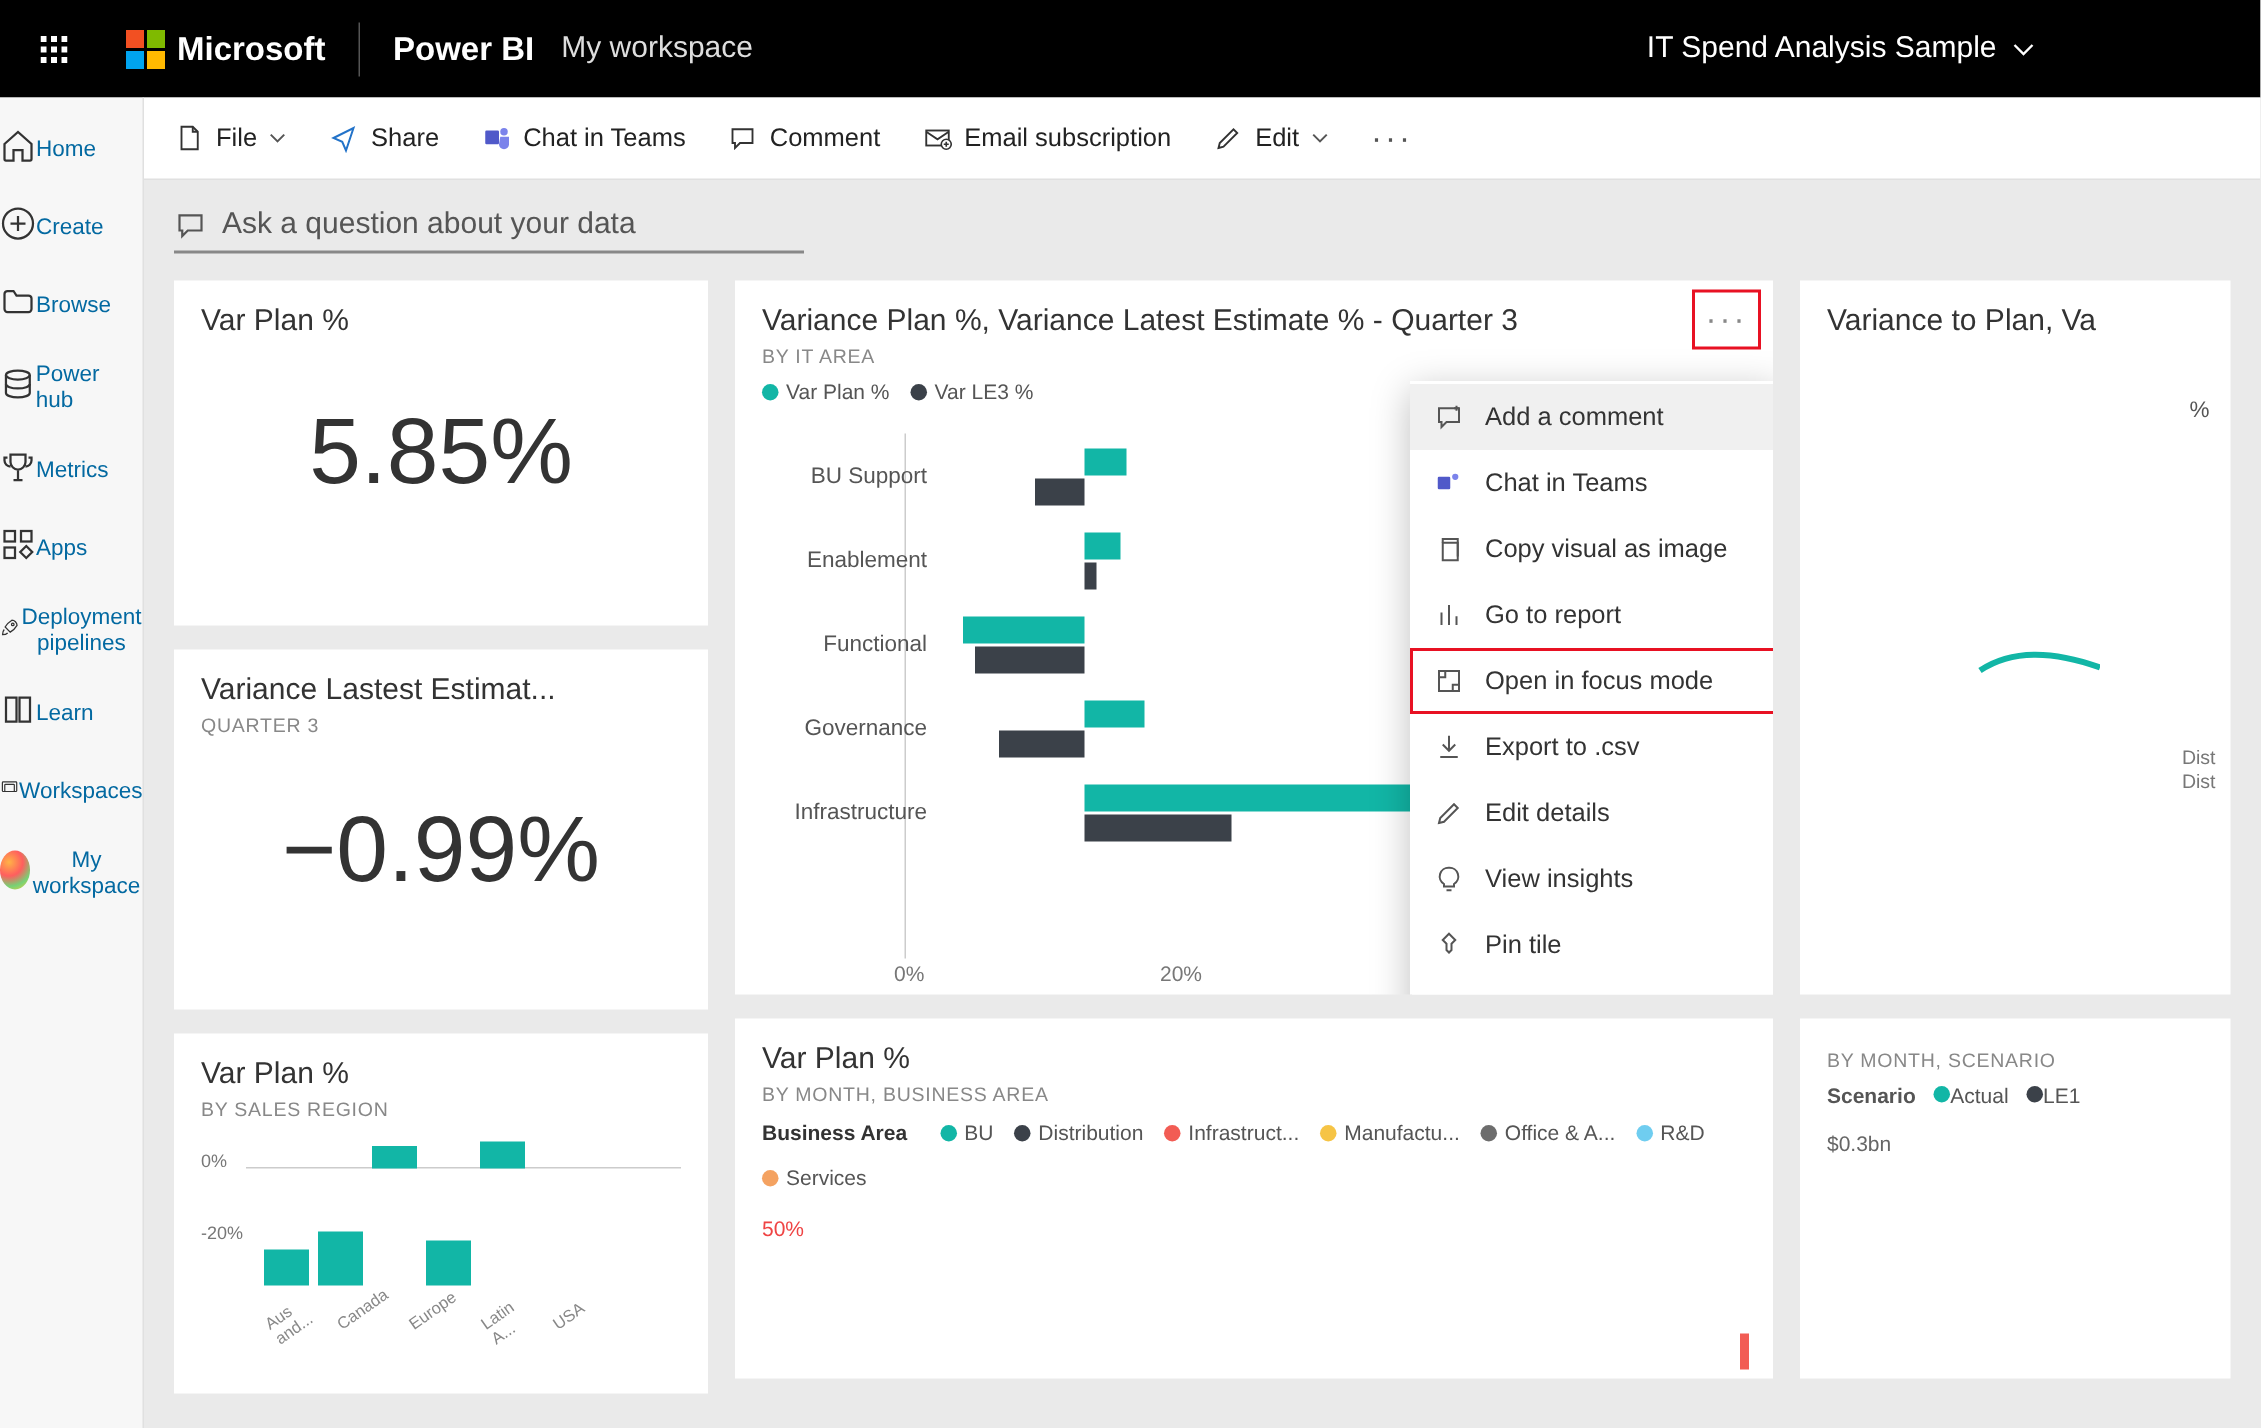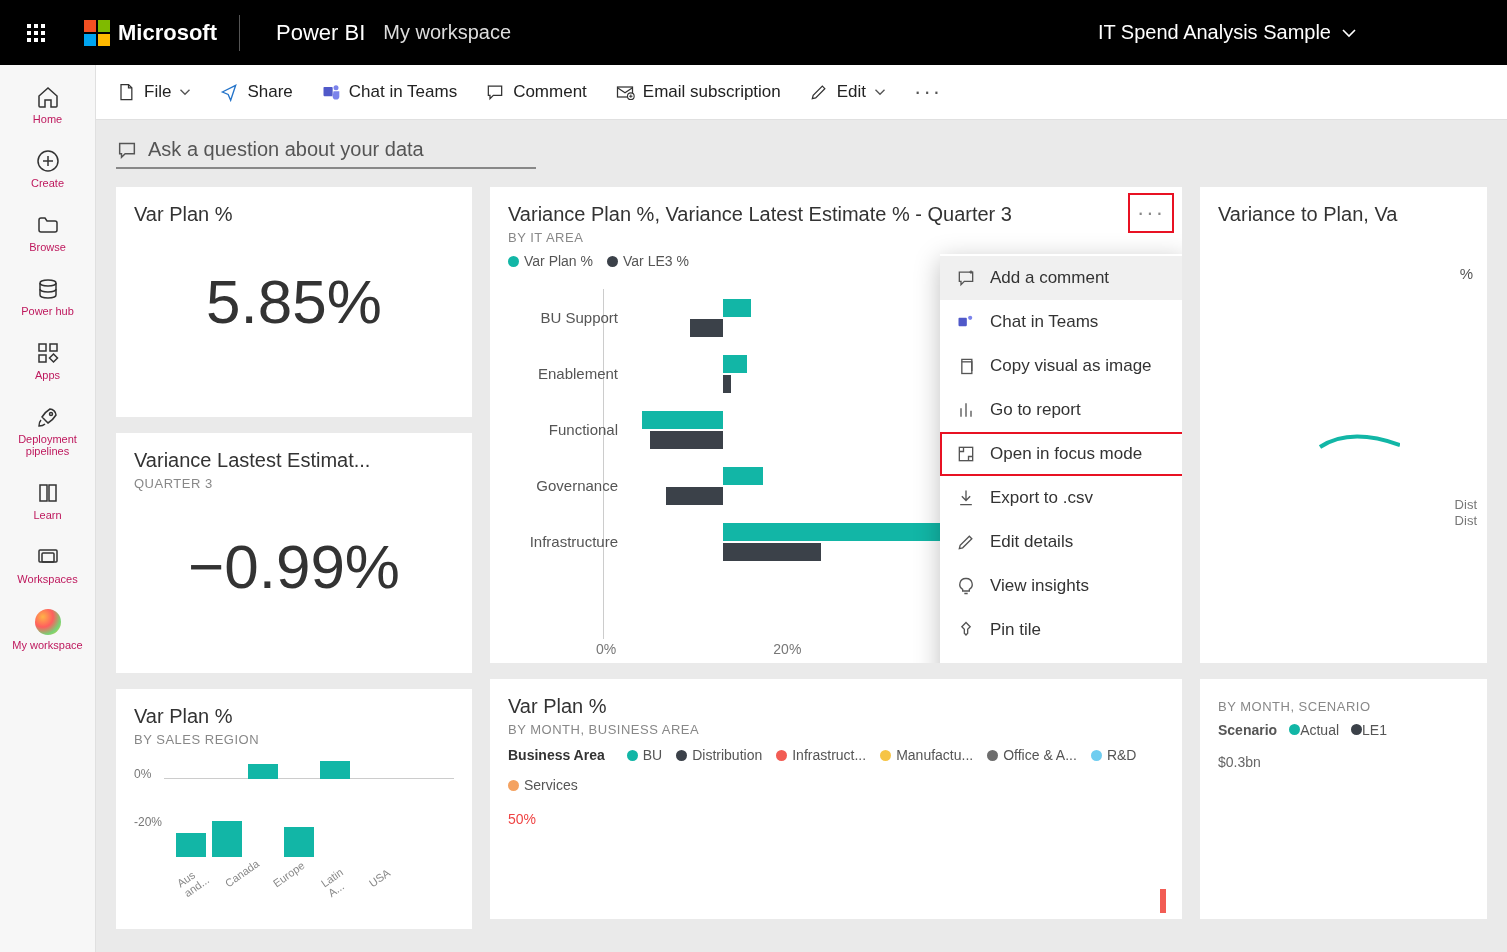--- a/index.html
+++ b/index.html
@@ -4,28 +4,28 @@
 <style>
 * { box-sizing: border-box; margin: 0; padding: 0; }
 body { font-family: "Segoe UI", -apple-system, sans-serif; background: #eaeaea; overflow: hidden; width: 1507px; height: 952px; }
 .topbar { height: 65px; background: #000; color: #fff; display: flex; align-items: center; padding: 0 10px; }
 .waffle { width: 36px; height: 36px; display: flex; align-items: center; justify-content: center; margin-right: 30px; margin-left: 8px;}
 .waffle svg { width: 18px; height: 18px; fill: #fff; }
 .ms-logo { display: flex; align-items: center; gap: 8px; font-size: 22px; font-weight: 600; padding-right: 22px; border-right: 1px solid #555; height: 36px;}
 .ms-logo-sq { width: 26px; height: 26px; display: grid; grid-template-columns: 1fr 1fr; grid-template-rows: 1fr 1fr; gap: 2px;}
 .ms-logo-sq div:nth-child(1){background:#f25022;} .ms-logo-sq div:nth-child(2){background:#7fba00;}
 .ms-logo-sq div:nth-child(3){background:#00a4ef;} .ms-logo-sq div:nth-child(4){background:#ffb900;}
-.product { font-size: 22px; font-weight: 400; margin-left: 36px; }
+.product { font-size: 22px; font-weight: 700; margin-left: 22px; }
 .workspace-top { font-size: 20px; margin-left: 18px; color: #ddd; }
 .spacer { flex: 1; }
 .report-name { font-size: 20px; display:flex; align-items:center; gap:10px; margin-right: 140px;}
 .report-name svg { width:16px; height:16px; fill:#fff;}
 .shell { display: flex; height: calc(952px - 65px); }
 .leftnav { width: 96px; background: #f7f7f7; border-right: 1px solid #e0e0e0; display: flex; flex-direction: column; align-items: center; padding-top: 12px; gap: 4px;}
-.nav-item { width: 100%; display:flex; flex-direction:column; align-items:center; font-size: 11px; color:#be185d; padding: 8px 0 12px; cursor:pointer;}
+.nav-item { width: 100%; display:flex; align-items:center; font-size: 15px; color:#0369a1; padding: 8px 0 12px; cursor:pointer;}
 .nav-item svg { width: 24px; height: 24px; fill: none; stroke: #333; stroke-width: 1.5; margin-bottom:4px;}
 .avatar-circle { width:26px; height:26px; border-radius:50%; background: radial-gradient(circle at 30% 30%, #ffb347, #ff5e5e 40%, #76d275 70%, #f7d038); margin-bottom:4px;}
 .main { flex:1; display:flex; flex-direction:column; }
 .toolbar { height: 55px; background:#fff; border-bottom:1px solid #e0e0e0; display:flex; align-items:center; padding: 0 20px; gap: 28px; font-size: 17px; color:#222;}
 .tb-item { display:flex; align-items:center; gap:8px; cursor:pointer;}
 .tb-item svg { width:20px; height:20px; }
 .content { flex:1; padding: 14px 20px 0 20px; overflow:hidden; position:relative;}
 .ask { display:flex; align-items:center; gap:10px; font-size: 20px; color:#555; border-bottom: 2px solid #888; padding: 4px 0 6px; width: 420px; margin-bottom: 18px;}
 .ask svg { width:22px; height:22px; stroke:#555; fill:none; stroke-width:1.6;}
 .grid { display:grid; grid-template-columns: 356px 692px 1fr; gap: 18px; height: 740px;}
@@ -124,20 +124,26 @@
     <div class="nav-item">
       <svg viewBox="0 0 24 24">
           <ellipse cx="12" cy="6" rx="8" ry="3"></ellipse>
           <path d="M4 6v12c0 1.7 3.6 3 8 3s8-1.3 8-3V6"></path>
           <path d="M4 12c0 1.7 3.6 3 8 3s8-1.3 8-3"></path>
         </svg>
       <span>Power hub</span>
     </div>
     <div class="nav-item">
       <svg viewBox="0 0 24 24">
+          <path d="M7 4h10v5a5 5 0 01-10 0zM9 21h6M12 14v7M5 6H3v2a4 4 0 004 4M19 6h2v2a4 4 0 01-4 4"></path>
+        </svg>
+      <span>Metrics</span>
+    </div>
+    <div class="nav-item">
+      <svg viewBox="0 0 24 24">
           <rect x="3" y="3" width="7" height="7"></rect>
           <rect x="14" y="3" width="7" height="7"></rect>
           <rect x="3" y="14" width="7" height="7"></rect>
           <path d="M17.5 13l4 4-4 4-4-4z"></path>
         </svg>
       <span>Apps</span>
     </div>
     <div class="nav-item">
       <svg viewBox="0 0 24 24">
           <path d="M5 15c-2 2-2 6-2 6s4 0 6-2M14 4c3 0 6 3 6 6-3 5-8 8-8 8l-6-6s3-5 8-8z"></path>

